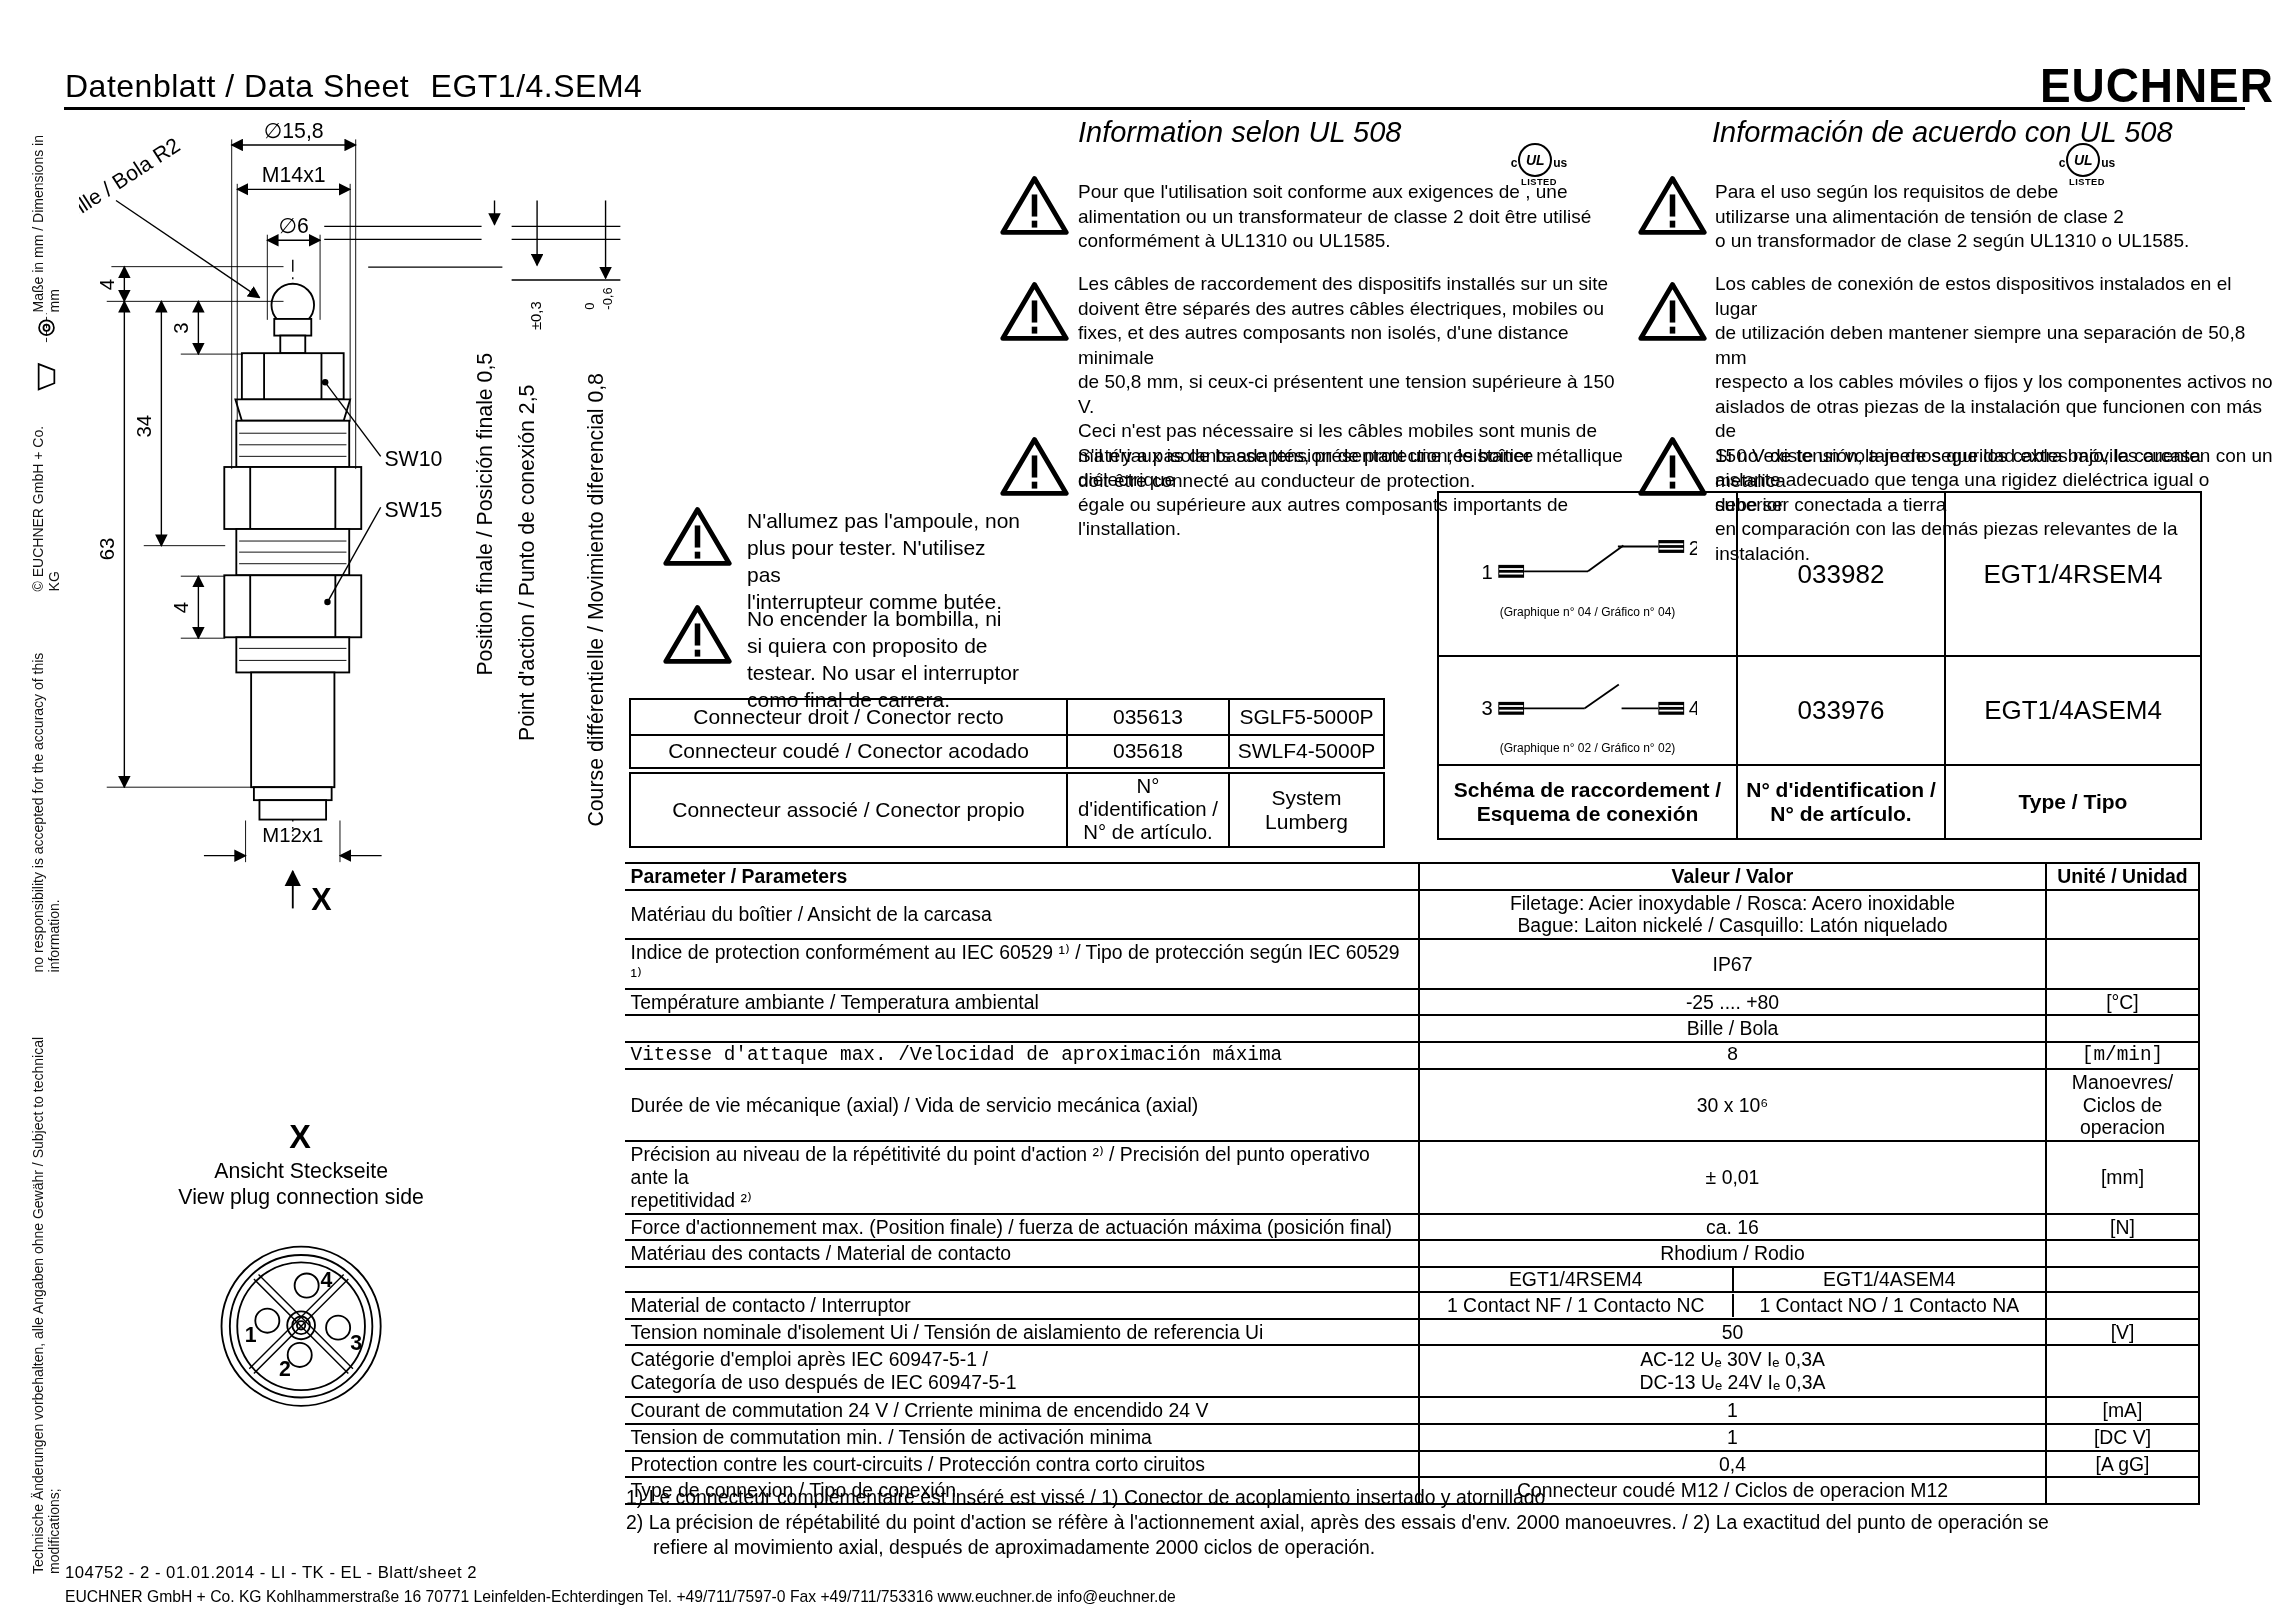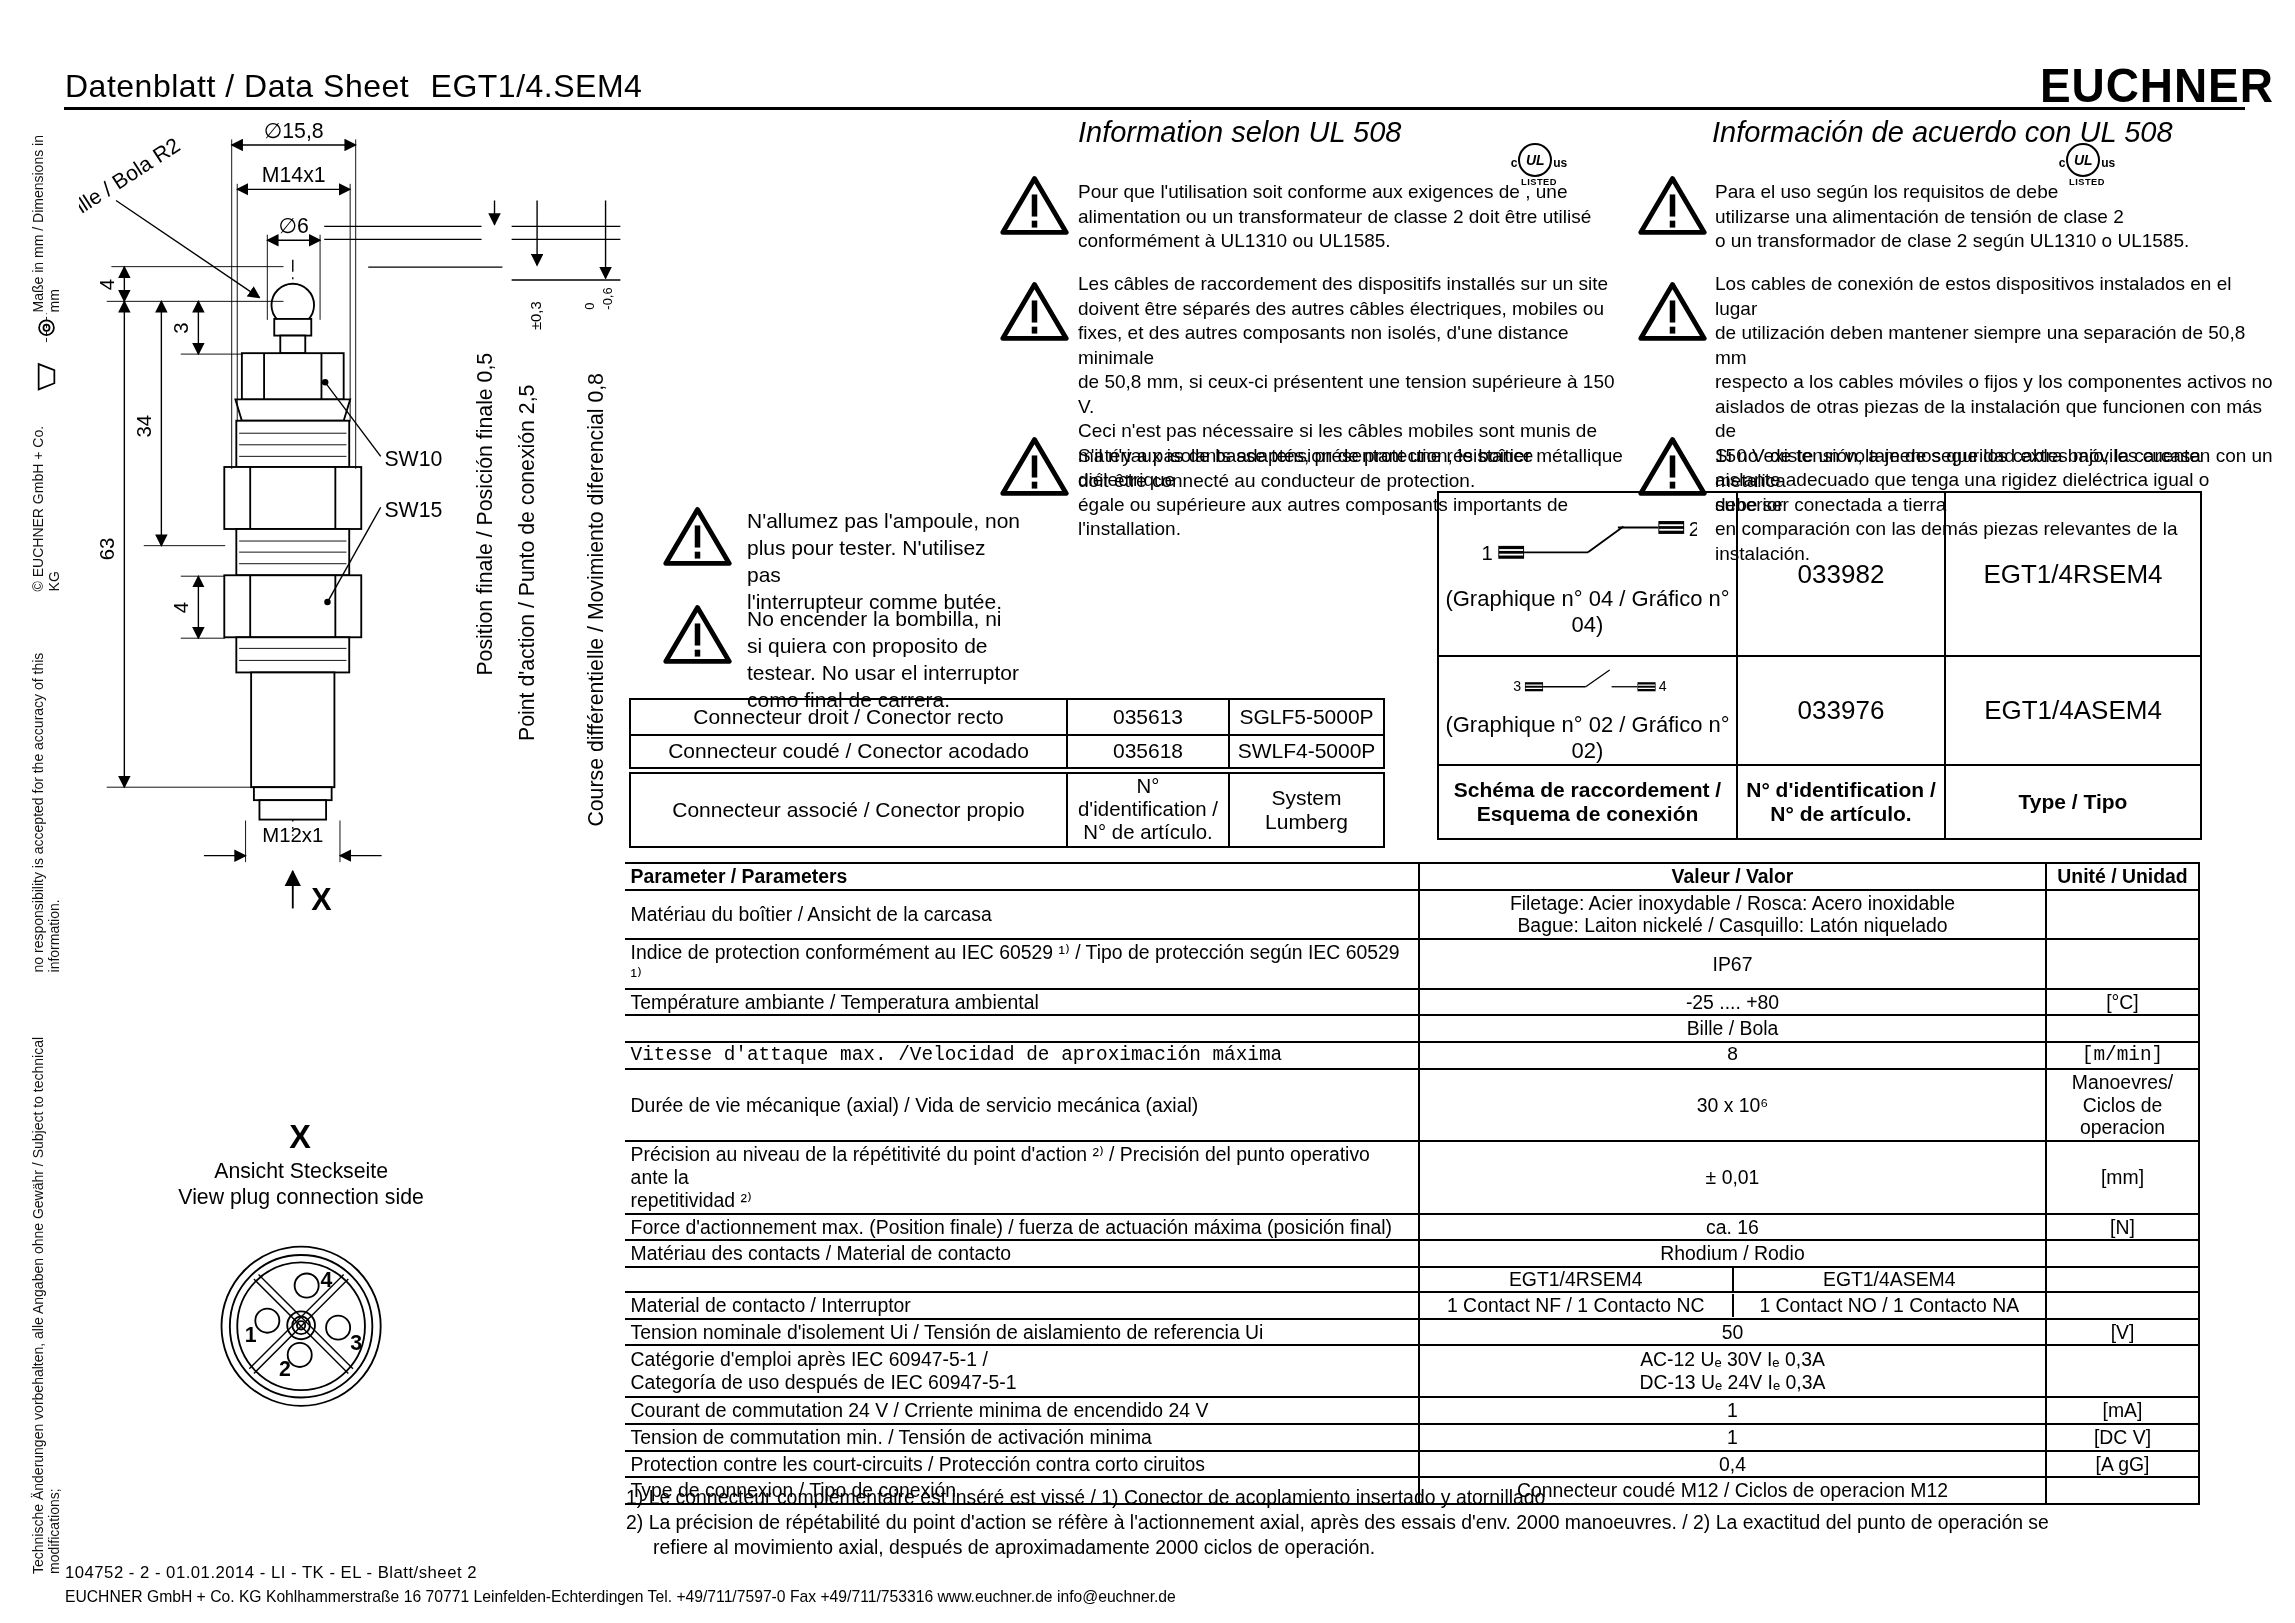--- a/index.html
+++ b/index.html
@@ -28,21 +28,21 @@
   table.ct{border-collapse:collapse;table-layout:fixed;width:754px;font-size:21px;padding-left:46px;}
   table.ct td{border:2.3px solid #000;text-align:center;vertical-align:middle;padding:1.9px 3.7px;}
   table.ct tr.dbl td{border-top:7px double #000;}
   
   .st{left:1437px;top:491px;width:761px;height:345px;border:2.8px solid #000;display:grid;
       grid-template-columns:299px 208px 1fr;grid-template-rows:164px 109px 1fr;}
   .st>div{border-right:2.8px solid #000;border-bottom:2.8px solid #000;display:flex;flex-direction:column;
           align-items:center;justify-content:center;text-align:center;font-size:26px;overflow:hidden;}
   .st>div:nth-child(3n){border-right:0;}
   .st>div:nth-child(n+7){border-bottom:0;font-size:21px;font-weight:bold;}
-  .st .cap{font-size:22px;margin-top:6.5px;}
+  .st .cap{font-size:12px;margin-top:6.5px;}
   
   table.pt{border-collapse:collapse;table-layout:fixed;width:1574px;font-size:19.4px;}
   table.pt td{border:2.3px solid #000;vertical-align:middle;padding:0.9px 5.6px;text-align:center;line-height:1.18;}
   table.pt td.p{border-left:0;text-align:left;}
   table.pt tr.hd td{font-weight:bold;}
   table.pt td.nopad{padding:0;}
   .split{display:flex;align-items:stretch;height:100%;}
   .split>div{flex:1;display:flex;align-items:center;justify-content:center;}
   .split>div:first-child{border-right:2.3px solid #000;}
   .fnotes{font-size:19.4px;line-height:25px;}

